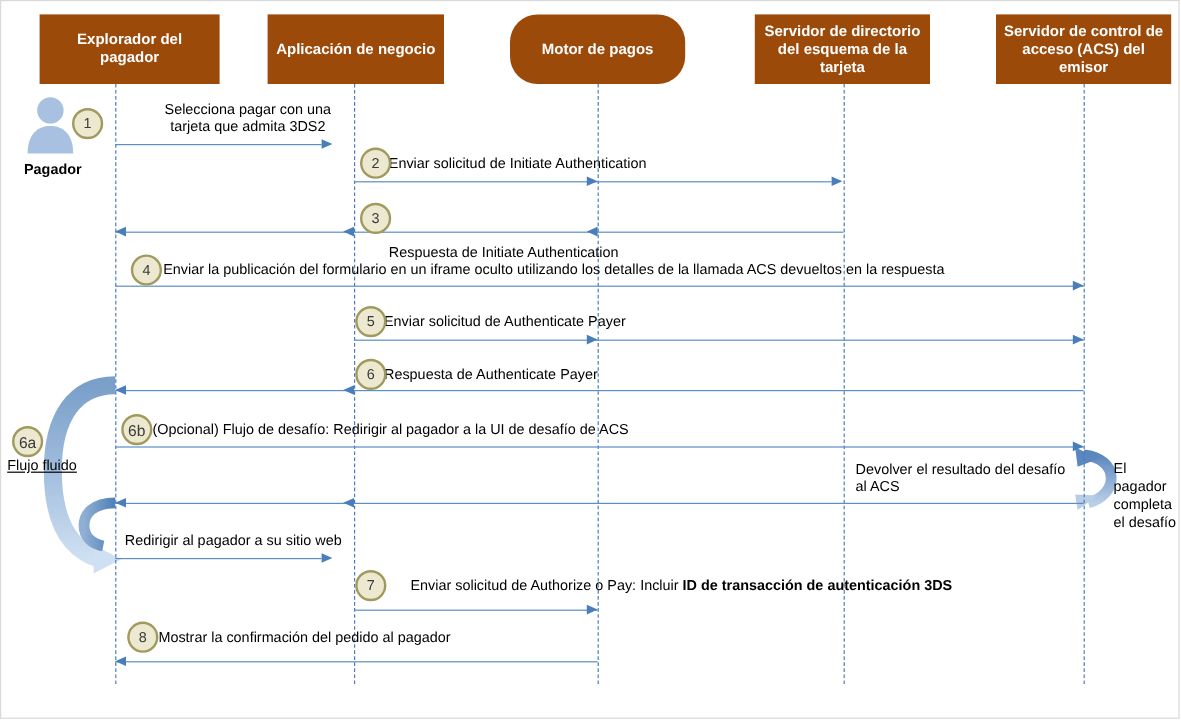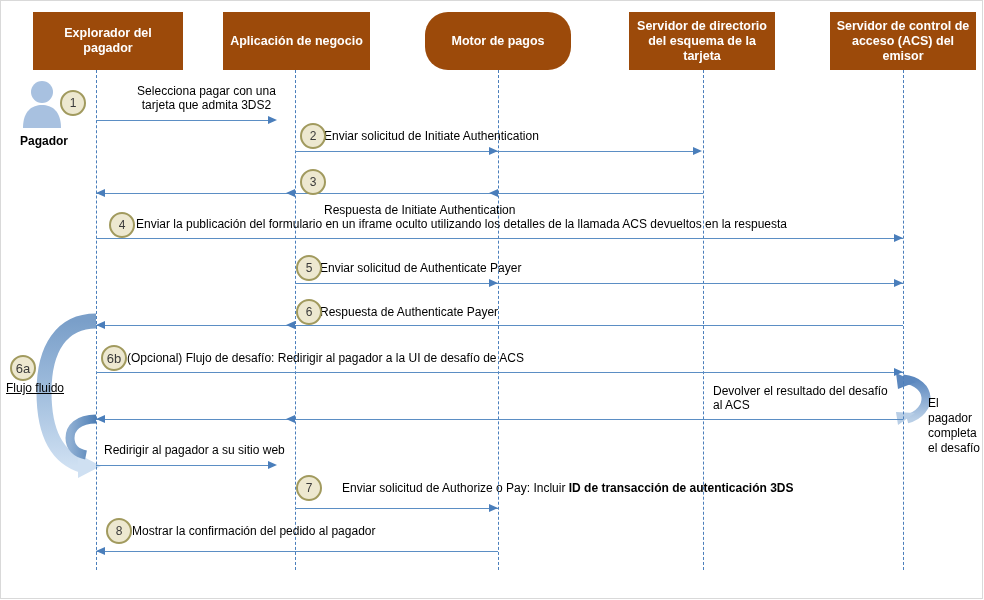--- a/index.html
+++ b/index.html
@@ -223,21 +223,21 @@
 <div class="step-badge small-txt" style="left:101px; top:345px;">6b</div>
 
 <div class="step-badge small-txt" style="left:10px; top:355px;">6a</div>
 <div class="flow-caption" style="left:6px; top:381px;text-decoration:underline;">Flujo fluido</div>
 
 <div class="msg-label wrap" style="left:713px; top:384px; width:180px;">Devolver el resultado del desafío al ACS</div>
 <div class="msg-line" style="left:96px; top:419px; width:807px;"></div>
 <div class="arrowhead left" style="left:96px; top:414.5px;"></div>
 <div class="arrowhead left" style="left:286px; top:414.5px;"></div>
 
-<div class="side-note" style="left:928px; top:383px; width:56px;margin-top:13px;">El pagador completa el desafío</div>
+<div class="side-note" style="left:928px; top:383px; width:56px;">El pagador completa el desafío</div>
 
 <div class="msg-label" style="left:104px; top:443px;">Redirigir al pagador a su sitio web</div>
 <div class="msg-line" style="left:96px; top:465px; width:172px;"></div>
 <div class="arrowhead right" style="left:268px; top:460.5px;"></div>
 
 <div class="msg-label" style="left:320px; top:481px;margin-left:22px;">
   <span>Enviar solicitud de Authorize o Pay: Incluir </span><b>ID de transacción de autenticación 3DS</b>
 </div>
 <div class="msg-line" style="left:295px; top:508px; width:203px;"></div>
 <div class="arrowhead right" style="left:489px; top:503.5px;"></div>

